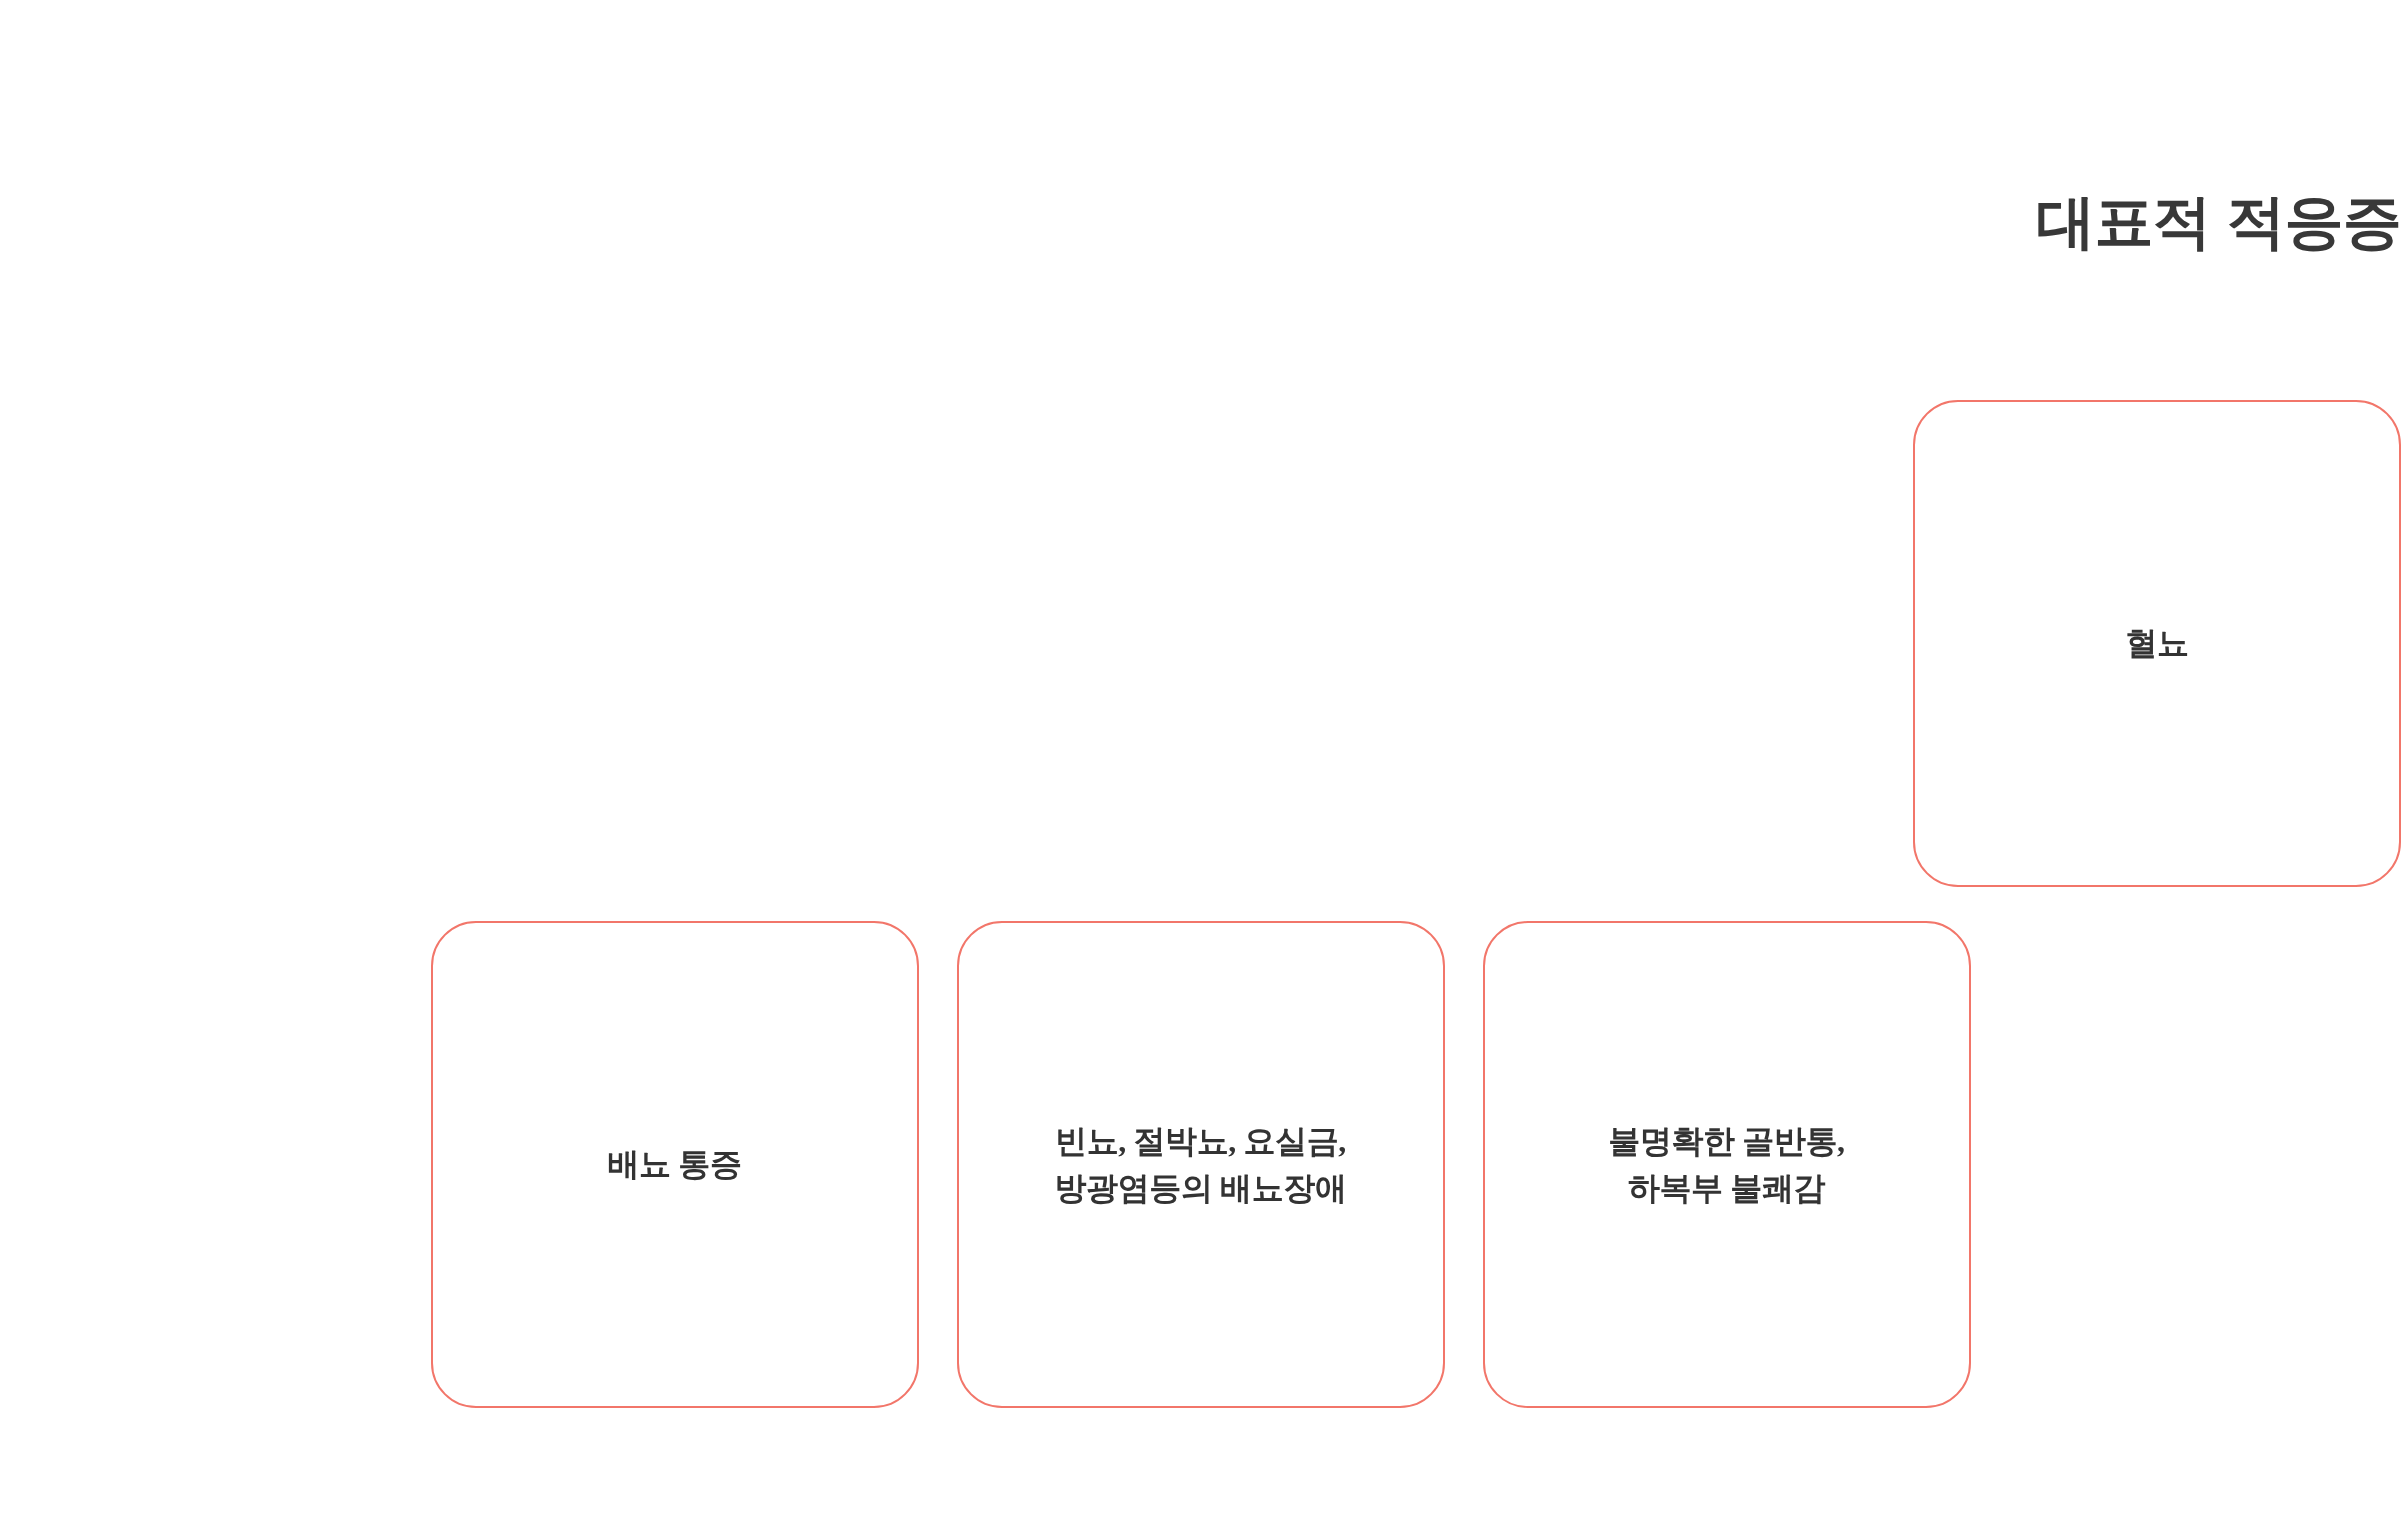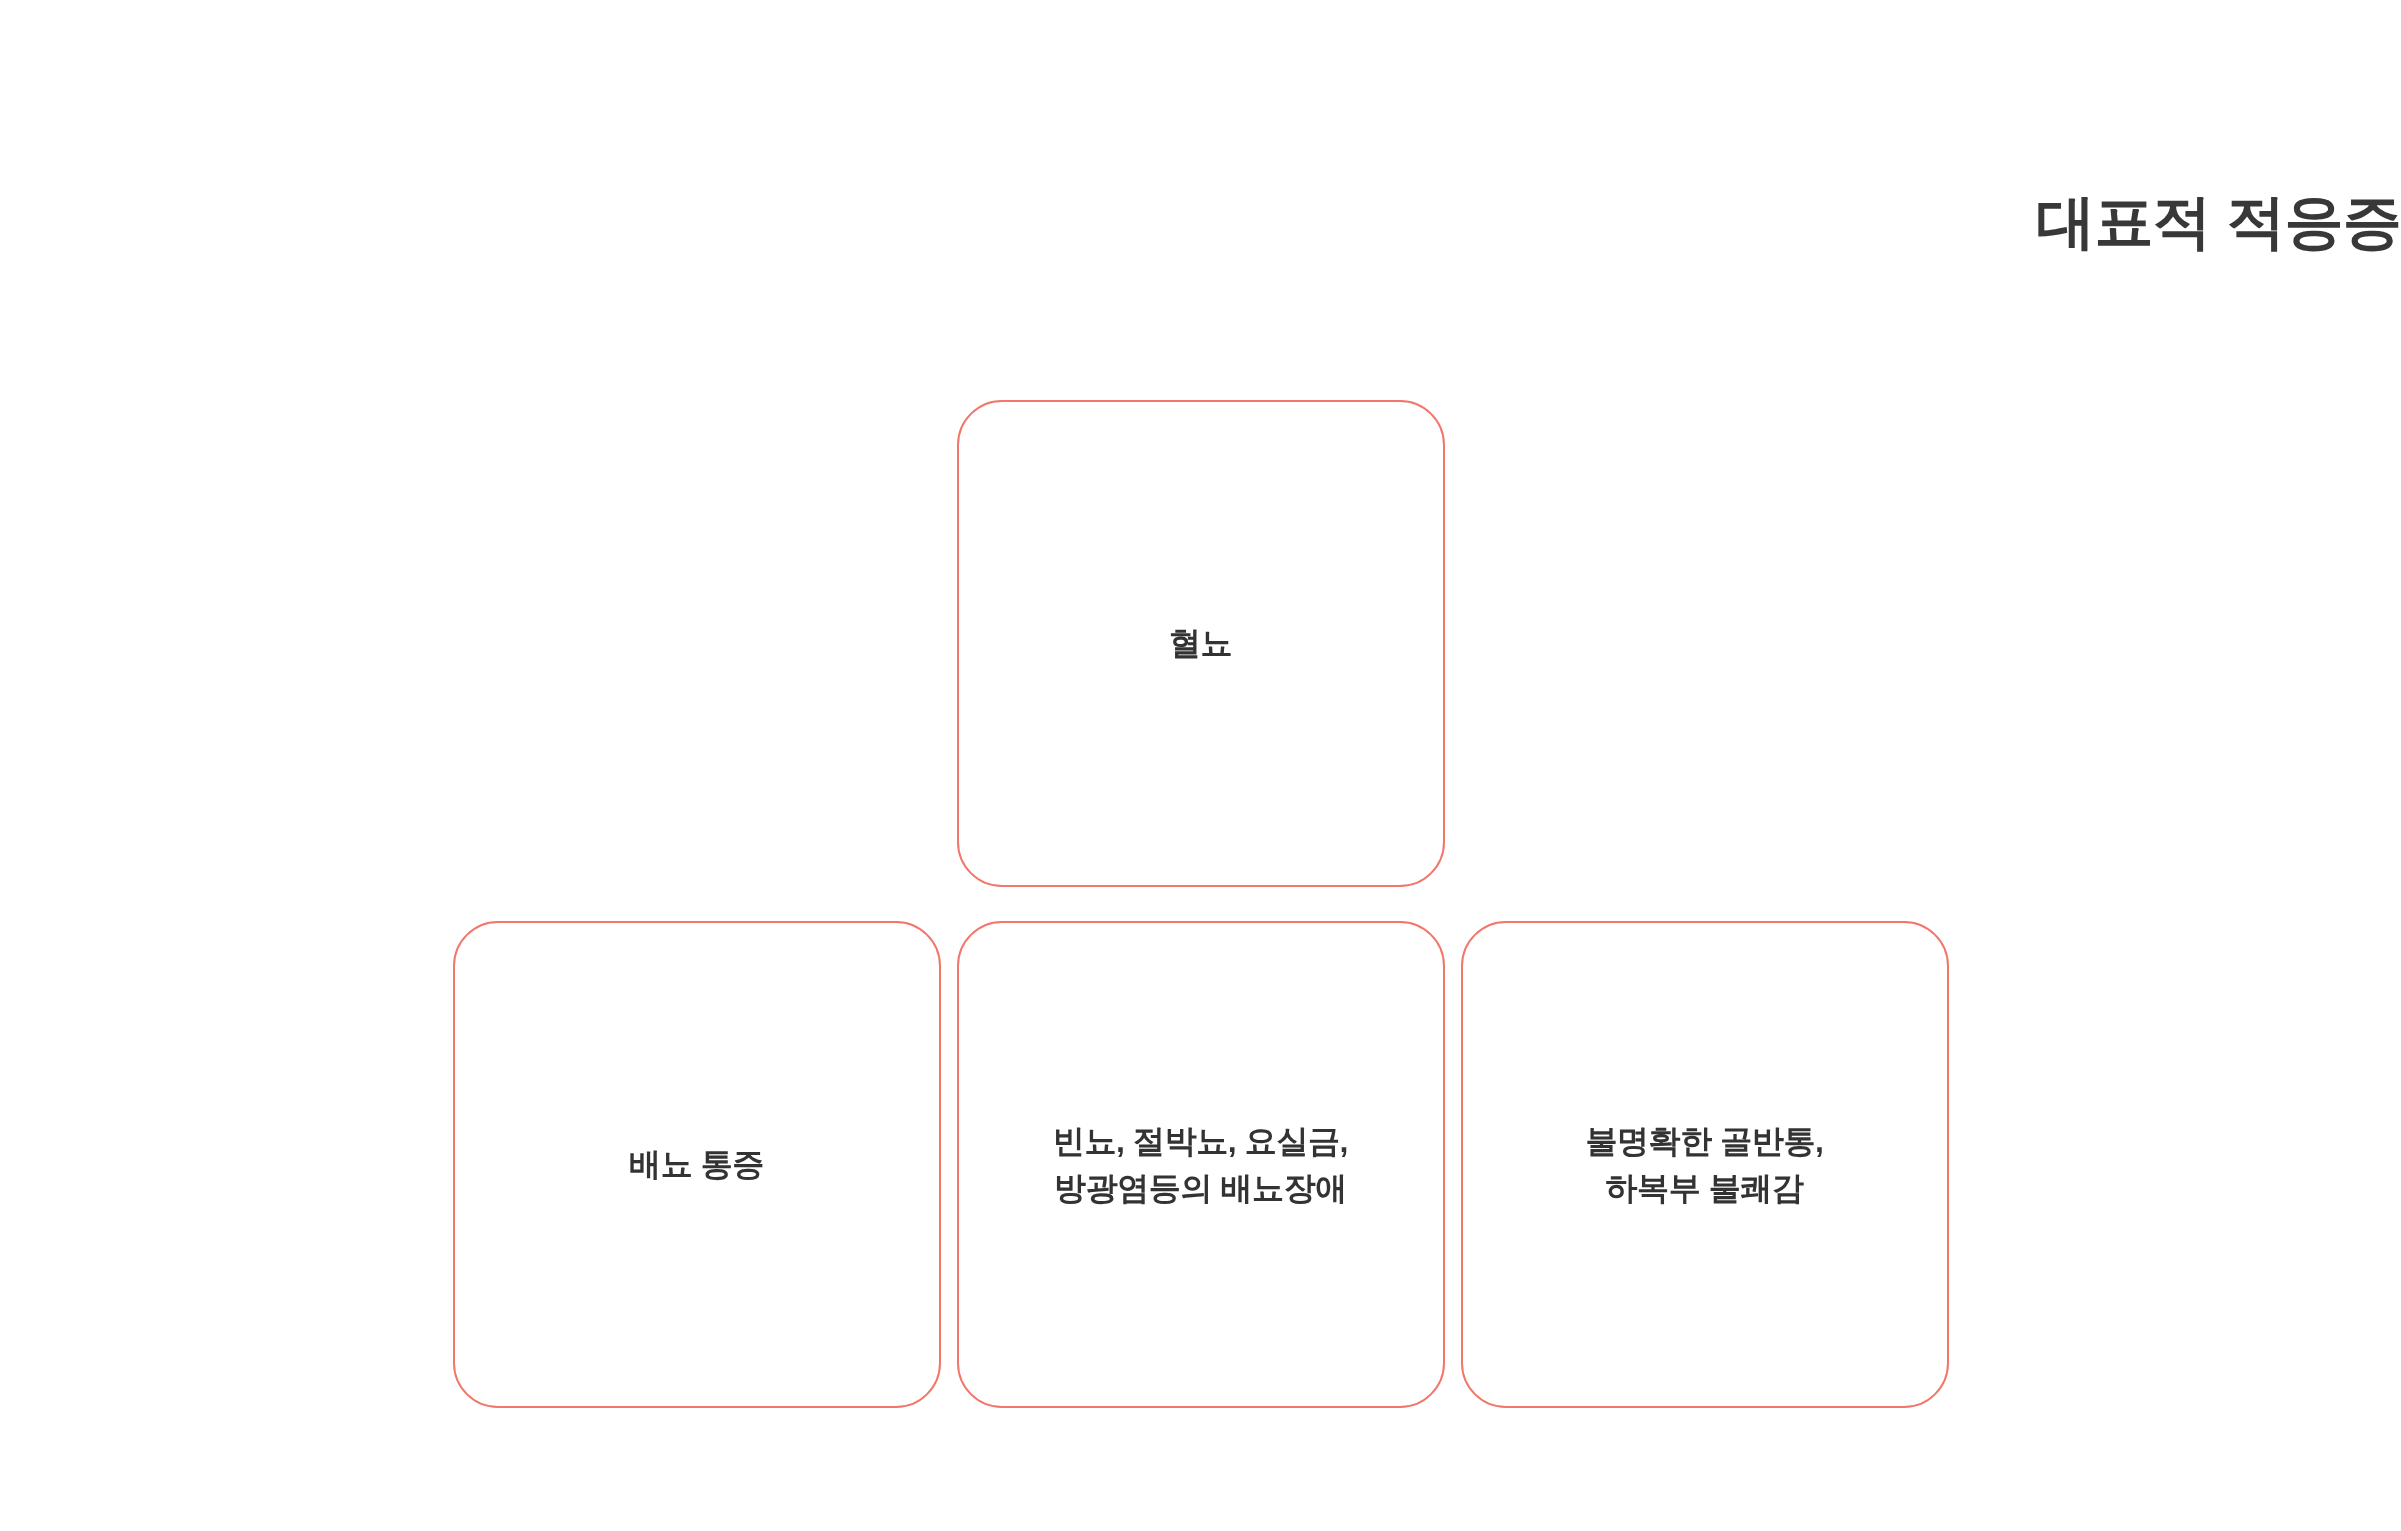--- a/index.html
+++ b/index.html
@@ -44,24 +44,26 @@
 
   .row {
     display: flex;
     justify-content: center;
     align-items: flex-start;
   }
 
   .row-top {
     gap: 42px;
     margin-bottom: 34px;
+    justify-content: flex-end;
   }
 
   .row-bottom {
-    gap: 16px;
+    gap: 38px;
+    font-family: Liberation Serif, serif;
   }
 
   .card {
     box-sizing: border-box;
     border: 2.4px solid #f2766a;
     border-radius: 45px;
     background: #ffffff;
     display: flex;
     align-items: center;
     justify-content: center;

